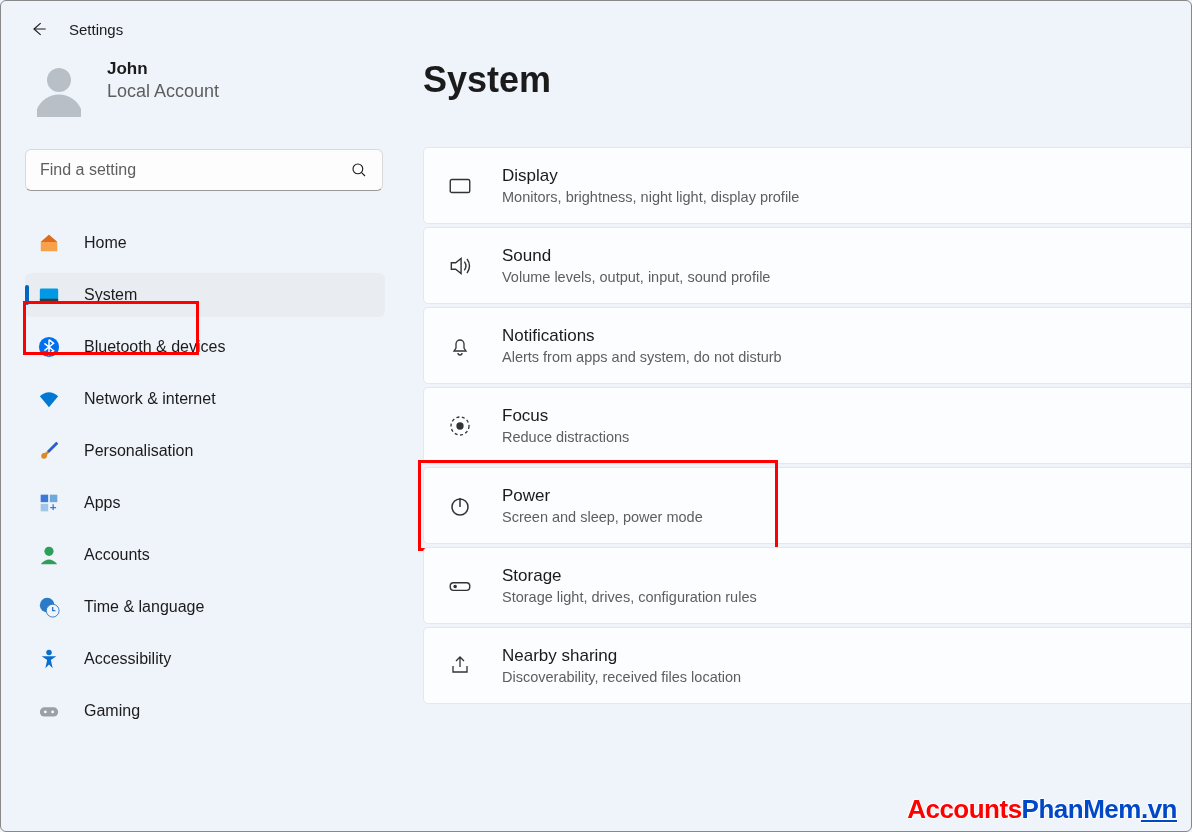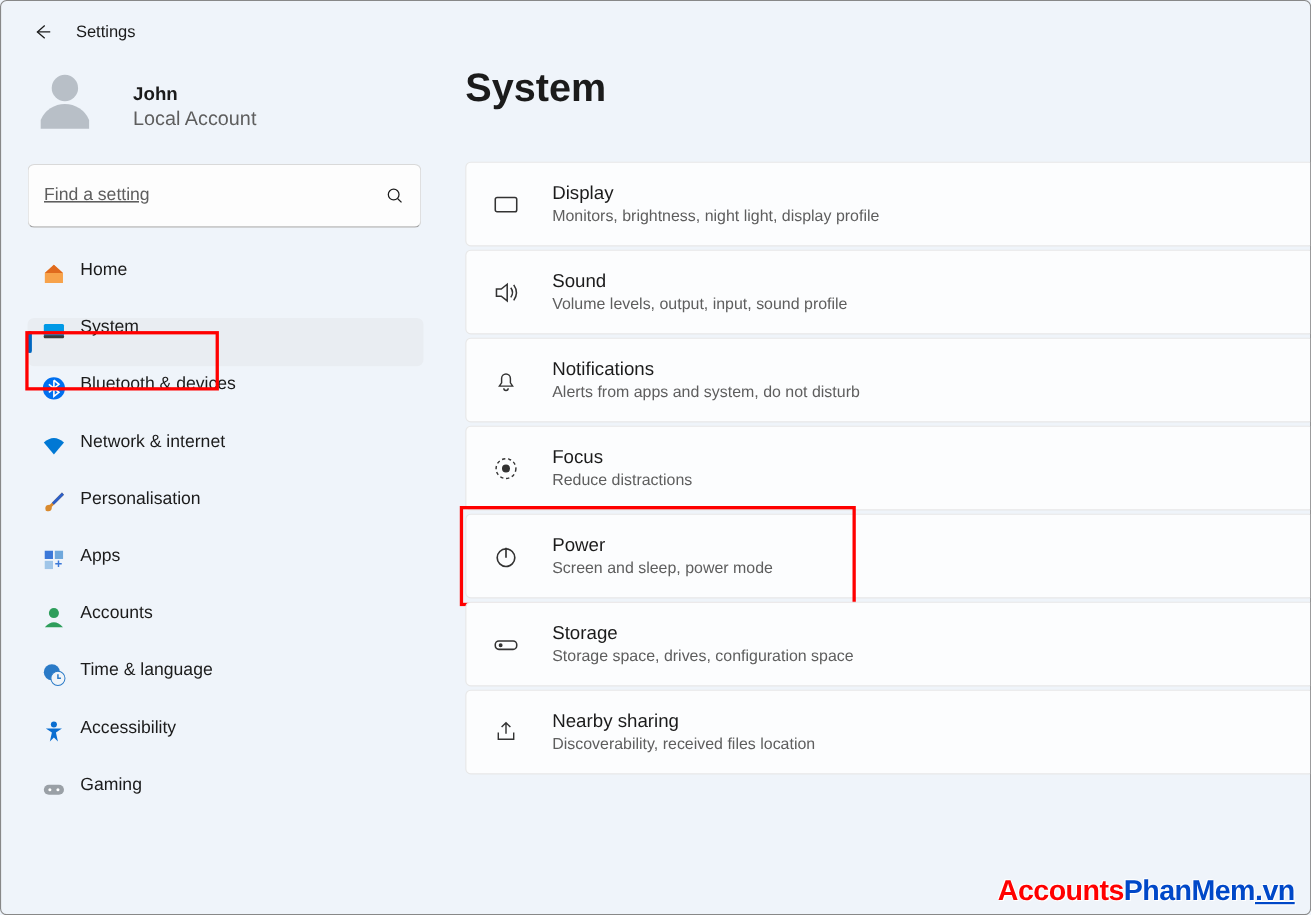--- a/index.html
+++ b/index.html
@@ -26,53 +26,52 @@
 
   
   .layout { display: flex; height: calc(100% - 50px); }
 
   
   .sidebar {
     width: 398px;
     padding: 20px 14px 0 24px;
     flex-shrink: 0;
   }
-  .user-block { display: flex; align-items: flex-end; gap: 32px; margin-bottom: 30px; margin-left:4px; }
+  .user-block { display: flex; align-items: flex-start; gap: 18px; margin-bottom: 30px; margin-left:4px; }
   .avatar { width: 60px; height: 60px; }
   .user-name { font-size: 17px; font-weight: 600; }
   .user-sub  { font-size: 18px; color: #5e5e5e; margin-top: 2px; }
 
   .search {
     width: 358px;
-    height: 58px;
+    height: 42px;
     background: #fdfdfd;
     border: 1px solid #d9d9d9;
     border-bottom: 1px solid #9a9a9a;
     border-radius: 6px;
     display: flex;
     align-items: center;
     padding: 0 14px;
     margin-bottom: 30px;
-    text-decoration: underline;
   }
   .search input {
     flex: 1;
     border: none;
     outline: none;
     font-size: 16px;
     background: transparent;
     color: #1b1b1b;
   }
   .search input::placeholder { color: #5e5e5e; }
 
   .nav { list-style: none; }
   .nav-item {
     display: flex;
-    align-items: flex-start;
-    gap: 12px;
+    align-items: center;
+    gap: 23px;
     height: 44px;
     border-radius: 6px;
     padding: 0 12px;
     margin-bottom: 8px;
     position: relative;
     width: 360px;
     cursor: pointer;
   }
   .nav-item .nav-icon { width: 24px; height: 24px; display:flex; align-items:center; justify-content:center; }
   .nav-item .nav-label { font-size: 16px; color: #1b1b1b; }
@@ -341,21 +340,21 @@
 
       <div class="card">
         <span class="card-icon">
           <svg viewBox="0 0 24 24" width="26" height="26" fill="none" stroke="#333" stroke-width="1.3">
               <rect x="3" y="9" width="18" height="7" rx="3"></rect>
               <circle cx="7.5" cy="12.5" r="1" fill="#333"></circle>
             </svg>
         </span>
         <div>
           <div class="card-title">Storage</div>
-          <div class="card-sub">Storage space, drives, configuration space</div>
+          <div class="card-sub">Storage light, drives, configuration rules</div>
         </div>
       </div>
 
       <div class="card">
         <span class="card-icon">
           <svg viewBox="0 0 24 24" width="24" height="24" fill="none" stroke="#333" stroke-width="1.3">
               <path d="M5 12 V18 H19 V12"></path>
               <path d="M12 3 L12 13 M8 7 L12 3 L16 7"></path>
             </svg>
         </span>

